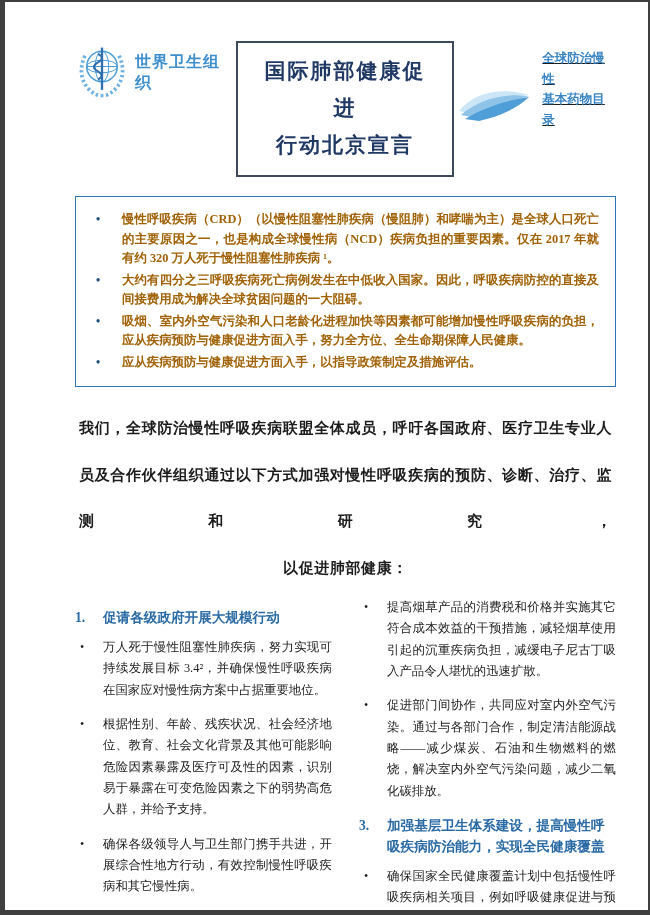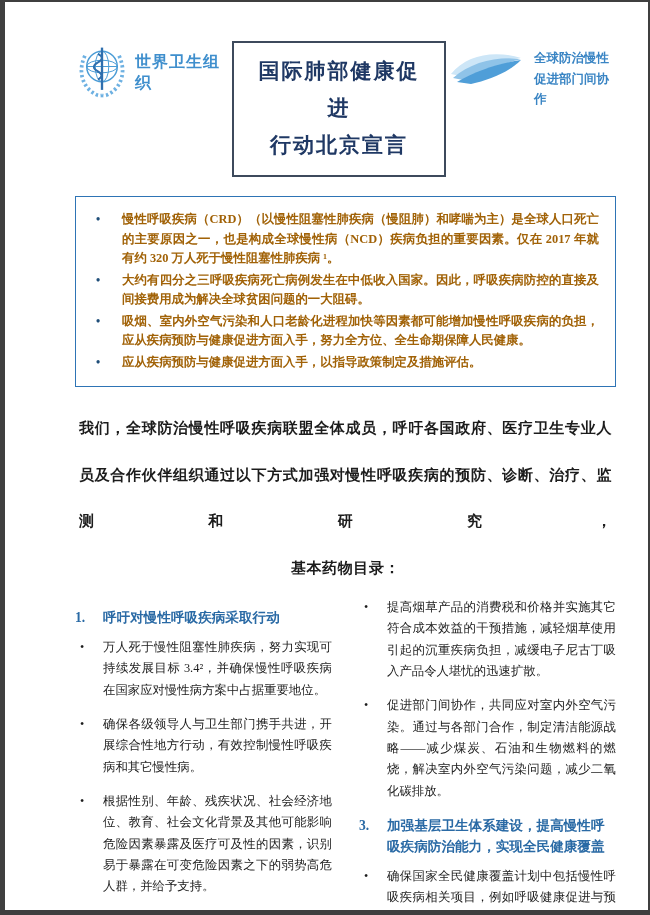--- a/index.html
+++ b/index.html
@@ -17,21 +17,21 @@
   .header { display:flex; align-items:flex-start; justify-content:space-between; }
   .who-group { display:flex; align-items:center; gap:6px; margin-top:4px; }
   .who-label { color:#3f8fcd; font-size:16px; font-weight:bold; letter-spacing:1px;
                font-family:"Liberation Sans","DejaVu Sans",sans-serif; }
   .title-box {
     border:2px solid #3d4a5c; padding:10px 16px 12px; text-align:center;
     margin-top:1px;
   }
   .title-line { color:#1f3864; font-weight:bold; font-size:21px; letter-spacing:2px;
                 line-height:1.75; }
-  .gard-group { display:flex; align-items:flex-start; gap:8px; margin-top:8px; }
+  .gard-group { display:flex; align-items:flex-end; gap:8px; margin-top:8px;text-decoration:underline; }
   .gard-text { color:#3a85c4; font-size:12.5px; font-weight:bold; line-height:1.65;
                font-family:"Liberation Sans","DejaVu Sans",sans-serif; }
 
   
   .intro-box {
     border:1.6px solid #2e74b5; margin-top:19px; padding:13px 16px 12px 0;
     color:#a16207; font-weight:bold; font-size:12.4px; line-height:1.57;
   }
   .ib-li { display:flex; margin-bottom:2px; }
   .ib-li::before {
@@ -91,21 +91,21 @@
       <div class="gard-group">
         <span>
           <svg width="80" height="42" viewBox="0 0 78 42">
             <path d="M4 26 C20 6, 48 2, 74 10 C52 10, 30 16, 14 28 Z" fill="#cde6f7"></path>
             <path d="M6 30 C24 14, 50 8, 74 11 C56 16, 34 24, 16 32 Z" fill="#8fc3e8"></path>
             <path d="M10 34 C30 22, 54 15, 74 12 C62 24, 42 32, 24 36 Z" fill="#4f9ed8"></path>
           </svg>
         </span>
         <span class="gard-text">
           <div>全球防治慢性</div>
-          <div>促进部门间协作</div>
+          <div>基本药物目录</div>
         </span>
       </div>
     </div>
 
     <div class="intro-box">
       <div class="ib-li">
           <span class="ib-txt">慢性呼吸疾病（CRD）（以慢性阻塞性肺疾病（慢阻肺）和哮喘为主）是全球人口死亡的主要原因之一，也是构成全球慢性病（NCD）疾病负担的重要因素。仅在 2017 年就有约 320 万人死于慢性阻塞性肺疾病 ¹。</span>
         </div>
       <div class="ib-li">
           <span class="ib-txt">大约有四分之三呼吸疾病死亡病例发生在中低收入国家。因此，呼吸疾病防控的直接及间接费用成为解决全球贫困问题的一大阻碍。</span>
@@ -113,38 +113,38 @@
       <div class="ib-li">
           <span class="ib-txt">吸烟、室内外空气污染和人口老龄化进程加快等因素都可能增加慢性呼吸疾病的负担，应从疾病预防与健康促进方面入手，努力全方位、全生命期保障人民健康。</span>
         </div>
       <div class="ib-li">
           <span class="ib-txt">应从疾病预防与健康促进方面入手，以指导政策制定及措施评估。</span>
         </div>
     </div>
 
     <div class="declaration">
       <div class="decl-body">我们，全球防治慢性呼吸疾病联盟全体成员，呼吁各国政府、医疗卫生专业人员及合作伙伴组织通过以下方式加强对慢性呼吸疾病的预防、诊断、治疗、监测和研究，</div>
-      <div class="decl-closing">基本药物目录：</div>
+      <div class="decl-closing">以促进肺部健康：</div>
     </div>
 
     <div class="columns">
 
       <div class="col">
         <div class="sec-heading">
           <span class="sec-num">1.</span>
-          <span class="sec-title">呼吁对慢性呼吸疾病采取行动</span>
+          <span class="sec-title">促请各级政府开展大规模行动</span>
         </div>
         <div class="b-li">
             <span class="b-txt">万人死于慢性阻塞性肺疾病，努力实现可持续发展目标 3.4²，并确保慢性呼吸疾病在国家应对慢性病方案中占据重要地位。</span>
           </div>
         <div class="b-li">
-            <span class="b-txt">确保各级领导人与卫生部门携手共进，开展综合性地方行动，有效控制慢性呼吸疾病和其它慢性病。</span>
+            <span class="b-txt">根据性别、年龄、残疾状况、社会经济地位、教育、社会文化背景及其他可能影响危险因素暴露及医疗可及性的因素，识别易于暴露在可变危险因素之下的弱势高危人群，并给予支持。</span>
           </div>
         <div class="b-li">
-            <span class="b-txt">根据性别、年龄、残疾状况、社会经济地位、教育、社会文化背景及其他可能影响危险因素暴露及医疗可及性的因素，识别易于暴露在可变危险因素之下的弱势高危人群，并给予支持。</span>
+            <span class="b-txt">确保各级领导人与卫生部门携手共进，开展综合性地方行动，有效控制慢性呼吸疾病和其它慢性病。</span>
           </div>
 
       </div>
 
       <div class="col">
         <div class="b-li">
             <span class="b-txt">提高烟草产品的消费税和价格并实施其它符合成本效益的干预措施，减轻烟草使用引起的沉重疾病负担，减缓电子尼古丁吸入产品令人堪忧的迅速扩散。</span>
           </div>
         <div class="b-li">
             <span class="b-txt">促进部门间协作，共同应对室内外空气污染。通过与各部门合作，制定清洁能源战略——减少煤炭、石油和生物燃料的燃烧，解决室内外空气污染问题，减少二氧化碳排放。</span>

